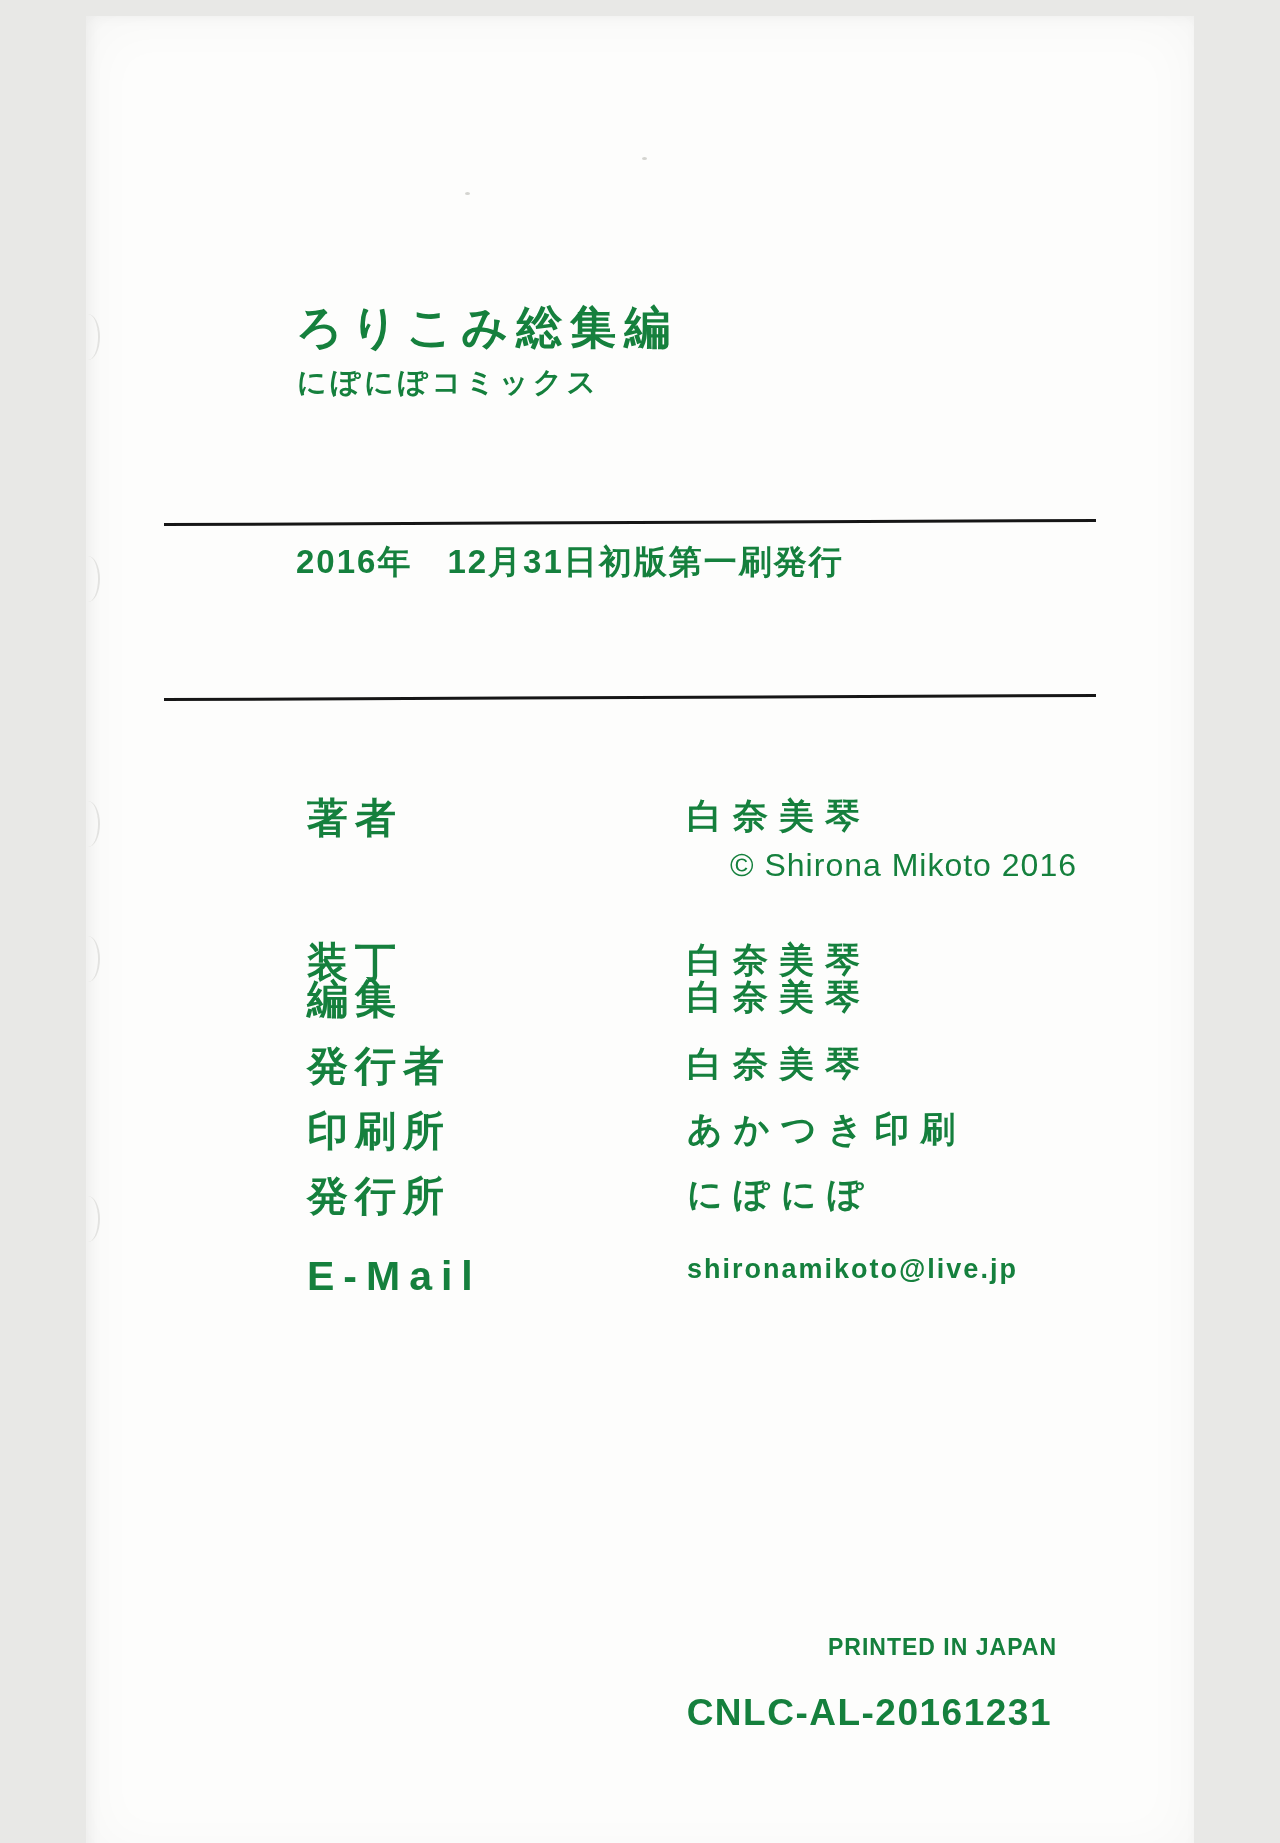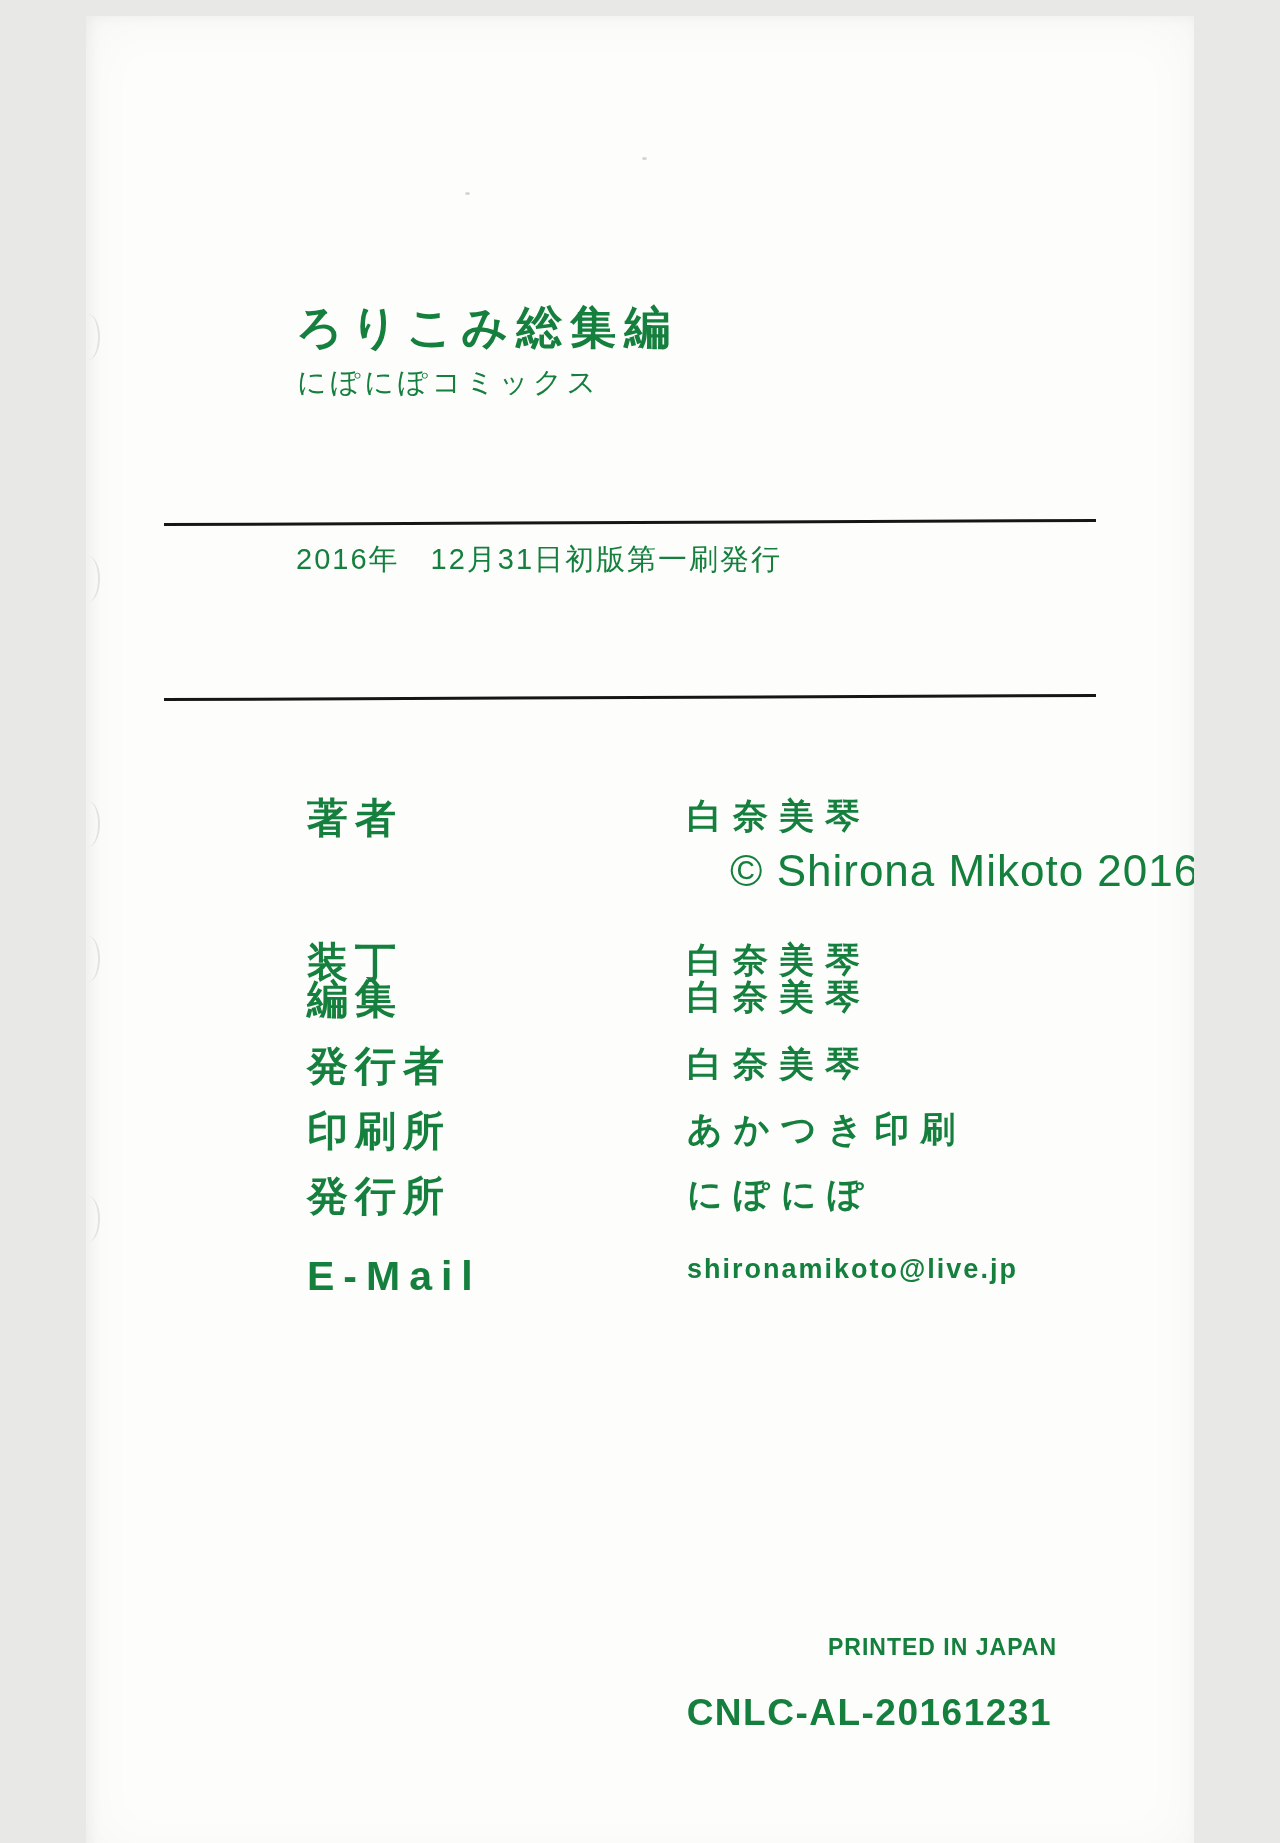--- a/index.html
+++ b/index.html
@@ -45,42 +45,42 @@
     font-weight: bold;
     letter-spacing: 8px;
     line-height: 1;
     white-space: nowrap;
   }
   .imprint {
     position: absolute;
     top: 352px;
     left: 211px;
     font-size: 29px;
-    font-weight: normal;
+    font-weight: bold;
     letter-spacing: 4px;
     line-height: 1;
     white-space: nowrap;
   }
 
   .rule {
     position: absolute;
     left: 78px;
     width: 932px;
     height: 0;
     border-top: 3px solid #161616;
   }
   .rule-top { top: 505px; transform: rotate(-0.25deg); }
   .rule-bottom { top: 680px; transform: rotate(-0.25deg); }
 
   .edition-line {
     position: absolute;
     top: 528px;
     left: 210px;
-    font-size: 29px;
-    font-weight: normal;
+    font-size: 33px;
+    font-weight: bold;
     letter-spacing: 2px;
     line-height: 1.1;
     white-space: nowrap;
   }
 
   .credit-row { position: absolute; left: 0; width: 100%; height: 44px; }
   .credit-label {
     position: absolute;
     left: 221px;
     top: 0;
@@ -107,21 +107,21 @@
   .row-4 { top: 1095px; }
   .row-5 { top: 1160px; }
   .row-6 { top: 1240px; }
   .row-6 .credit-label { letter-spacing: 9px; font-size: 41px; }
   .row-6 .credit-value { letter-spacing: 2px; font-size: 27px; font-weight: 600; }
 
   .copyright-line {
     position: absolute;
     top: 833px;
     left: 644px;
-    font-size: 44px;
+    font-size: 32px;
     font-weight: normal;
     letter-spacing: 1px;
     line-height: 1;
     white-space: nowrap;
   }
 
   .printed-in {
     position: absolute;
     top: 1620px;
     right: 137px;

